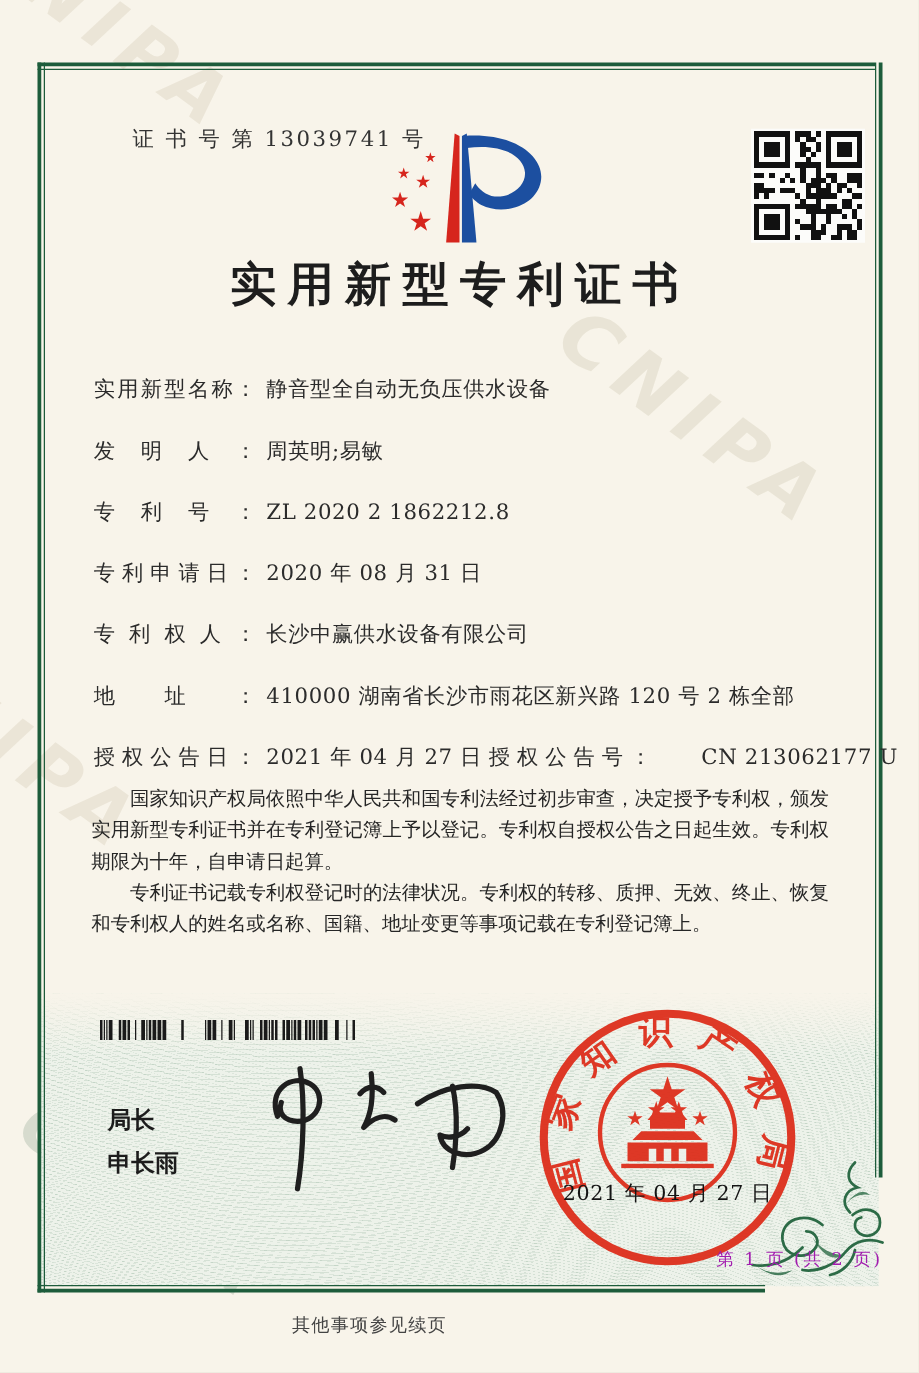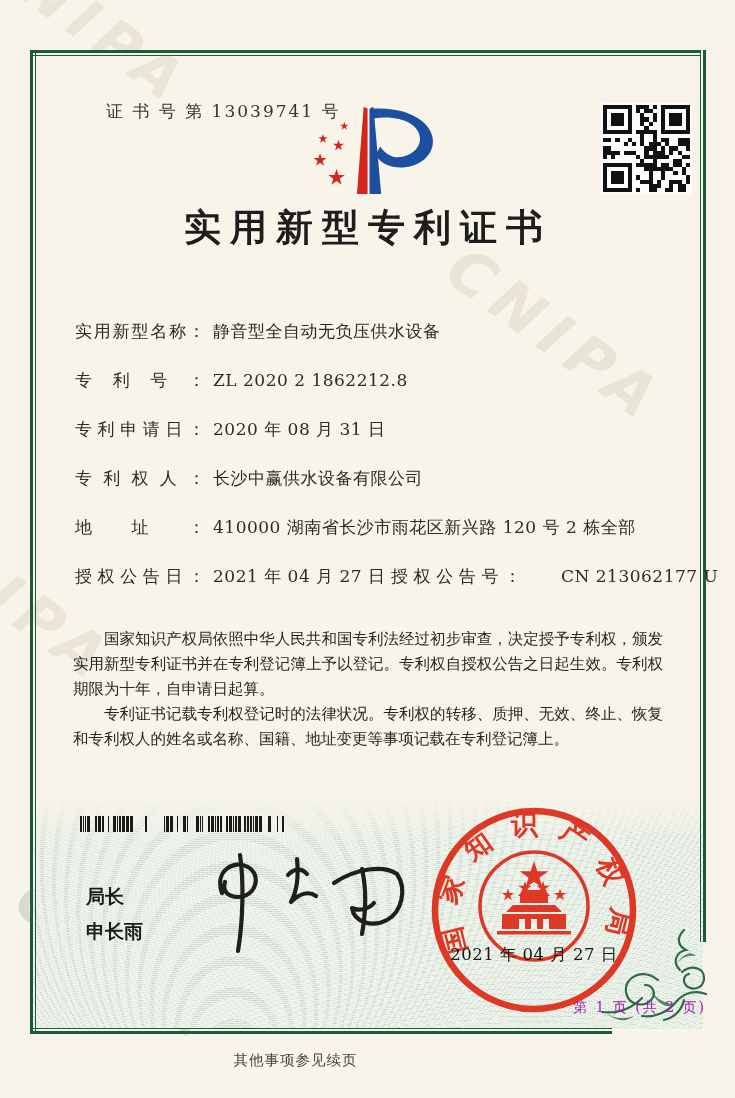--- a/index.html
+++ b/index.html
@@ -40,21 +40,21 @@
   .corner-ornament{position:absolute;left:598px;top:928px;width:112px;height:104px;}
   
   .cert-no{position:absolute;left:74px;top:100px;font-size:17px;letter-spacing:2px;color:#333;margin-left:32px;}
   .logo{position:absolute;left:288px;top:100px;width:165px;height:97px;}
   .qr{position:absolute;left:601px;top:103px;width:91px;height:91px;background:#fcfcfa;}
   .title{
     position:absolute;left:30px;top:203px;width:676px;text-align:center;
     font-size:37px;font-weight:700;letter-spacing:9px;color:#1d1d1d;
   }
   
-  .fields{position:absolute;left:75px;top:300px;width:592px;margin-top:20px;}
+  .fields{position:absolute;left:75px;top:300px;width:592px;}
   .frow{display:flex;align-items:baseline;height:28px;margin-bottom:21px;font-size:17px;color:#2b2b2b;}
   .flabel{display:block;flex:0 0 130px;width:130px;text-align:justify;text-align-last:justify;margin-right:8px;white-space:nowrap;}
   .fvalue{white-space:nowrap;letter-spacing:0.5px;}
   .grant-row{display:flex;}
   .pair{display:flex;align-items:baseline;}
   .pair .fvalue.fixed{flex:0 0 172px;width:172px;}
   .pair2{margin-left:6px;gap:32px;}
   
   .body-text{position:absolute;left:73px;top:627px;width:590px;font-size:15.5px;line-height:25px;text-align:justify;color:#262626;}
   .body-text p{margin:0;text-indent:2em;}
@@ -266,20 +266,24 @@
   </div>
 
   <div class="title">实用新型专利证书</div>
 
   <div class="fields">
     <div class="frow">
       <span class="flabel">实用新型名称：</span>
       <span class="fvalue">静音型全自动无负压供水设备</span>
     </div>
     <div class="frow">
+      <span class="flabel">发明人：</span>
+      <span class="fvalue">周英明;易敏</span>
+    </div>
+    <div class="frow">
       <span class="flabel">专利号：</span>
       <span class="fvalue">ZL 2020 2 1862212.8</span>
     </div>
     <div class="frow">
       <span class="flabel">专利申请日：</span>
       <span class="fvalue">2020 年 08 月 31 日</span>
     </div>
     <div class="frow">
       <span class="flabel">专利权人：</span>
       <span class="fvalue">长沙中赢供水设备有限公司</span>

